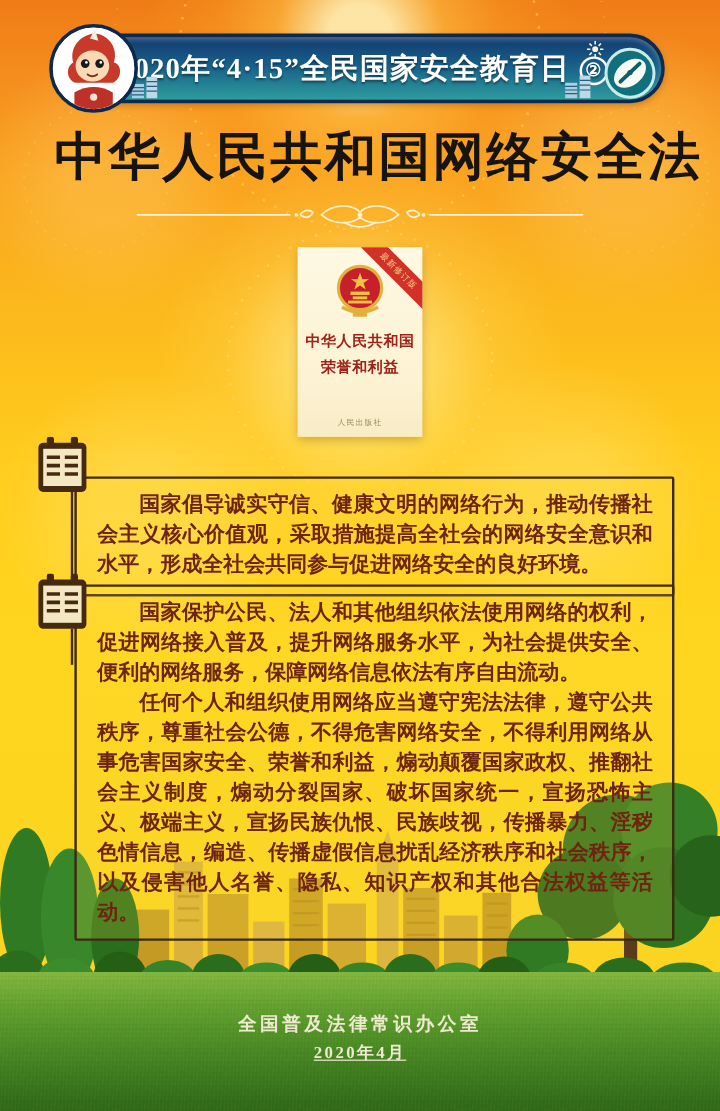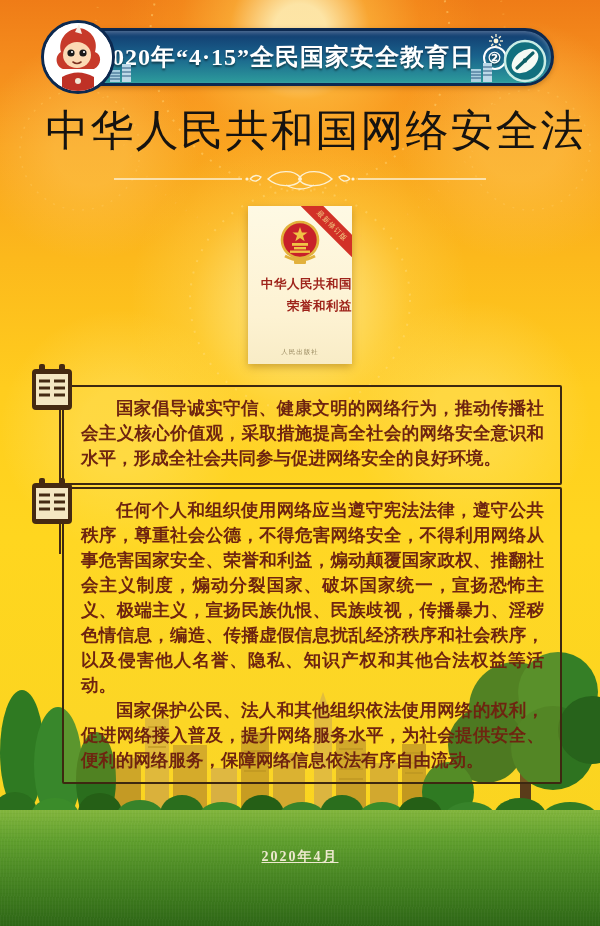--- a/index.html
+++ b/index.html
@@ -32,47 +32,47 @@
   .banner-badge { display:inline-block; width:24px; height:24px; border:2px solid #ffffff; border-radius:50%;
     font-size:15px; line-height:20px; text-align:center; margin-left:8px; vertical-align:2px;
     font-family:"Liberation Serif",serif; }
   .compass { position:absolute; right:4px; top:8px; z-index:3; }
   .sun-glyph { position:absolute; right:48px; top:3px; z-index:3; }
   .bldg-left { position:absolute; left:60px; bottom:1px; z-index:2; }
   .bldg-right { position:absolute; right:56px; bottom:1px; z-index:2; }
 
   
   .main-title { position:absolute; top:102px; left:0; width:100%; text-align:center;
-    font-size:43px; font-weight:400; color:#161310; letter-spacing:2px;padding-left:31px; }
+    font-size:43px; font-weight:700; color:#161310; letter-spacing:2px;padding-left:31px; }
   .divider { position:absolute; top:166px; left:50%; transform:translateX(-50%); opacity:.95; }
 
   
   .book { position:absolute; left:248px; top:206px; width:104px; height:158px;
     background:linear-gradient(180deg,#fef9e4 0%,#fdf2d2 70%,#f8ecc6 100%);
     box-shadow:0 3px 8px rgba(130,80,0,.4); overflow:hidden; }
   .ribbon { position:absolute; top:12px; right:-30px; width:100px; transform:rotate(45deg);
     background:#d23127; color:#f3d488; font-size:7px; letter-spacing:1px; text-align:center; padding:3px 0;
     font-family:"Liberation Serif",serif; }
   .emblem { display:block; margin:13px auto 0 auto; }
-  .book-title { margin-top:9px; text-align:right; color:#9e231a; font-family:"Liberation Serif","DejaVu Serif",serif;
+  .book-title { margin-top:9px; text-align:center; color:#9e231a; font-family:"Liberation Serif","DejaVu Serif",serif;
     font-weight:bold; font-size:12.5px; line-height:1.75; letter-spacing:.5px; }
   .book-pub { position:absolute; bottom:7px; left:0; width:100%; text-align:center; font-size:6.5px;
     color:#9a8a60; letter-spacing:1px; }
 
   
   .note-icon { position:absolute; left:30px; z-index:6; }
   .note-icon.first { top:364px; }
   .note-icon.second { top:478px; }
   .connector { position:absolute; left:59px; width:2px; background:#452a12; z-index:4; }
   .connector.c1 { top:410px; height:74px; }
   .connector.c2 { top:524px; height:30px; }
 
   .text-box { position:absolute; left:62px; width:500px; border:2px solid #3d2810; border-radius:2px;
     background:rgba(255,222,60,.18); padding:9px 16px 9px 17px; z-index:5; }
-  .text-box.first { top:385px; min-height:100px; }
+  .text-box.first { top:397px; min-height:100px; }
   .text-box.second { top:487px; min-height:248px; }
   .text-box p { font-size:17.5px; font-weight:bold; color:#6e2410; line-height:25px;
     text-align:justify; text-indent:2em; }
 
   
   .skyline { position:absolute; left:0; top:640px; z-index:1; }
   .grass { position:absolute; left:0; top:810px; width:600px; height:116px; z-index:2;
     background:linear-gradient(180deg,#82b53d 0%,#61a02e 25%,#4a8824 55%,#3a761c 80%,#2f6717 100%); }
   .grass-texture { position:absolute; inset:0; opacity:.25;
     background:repeating-linear-gradient(93deg, rgba(255,255,255,.12) 0 1px, transparent 1px 3px),
@@ -229,22 +229,22 @@
         <line x1="9" y1="24" x2="20" y2="24"></line>
         <line x1="9" y1="31" x2="20" y2="31"></line>
       <line x1="24" y1="17" x2="35" y2="17"></line>
         <line x1="24" y1="24" x2="35" y2="24"></line>
         <line x1="24" y1="31" x2="35" y2="31"></line>
     </g>
   </svg>
   <div class="connector c2"></div>
 
   <div class="text-box second">
+    <p>国家保护公民、法人和其他组织依法使用网络的权利，促进网络接入普及，提升网络服务水平，为社会提供安全、便利的网络服务，保障网络信息依法有序自由流动。</p>
     <p>任何个人和组织使用网络应当遵守宪法法律，遵守公共秩序，尊重社会公德，不得危害网络安全，不得利用网络从事危害国家安全、荣誉和利益，煽动颠覆国家政权、推翻社会主义制度，煽动分裂国家、破坏国家统一，宣扬恐怖主义、极端主义，宣扬民族仇恨、民族歧视，传播暴力、淫秽色情信息，编造、传播虚假信息扰乱经济秩序和社会秩序，以及侵害他人名誉、隐私、知识产权和其他合法权益等活动。</p>
-    <p>国家保护公民、法人和其他组织依法使用网络的权利，促进网络接入普及，提升网络服务水平，为社会提供安全、便利的网络服务，保障网络信息依法有序自由流动。</p>
   </div>
 
   <svg class="skyline" width="600" height="195" viewBox="0 0 600 195">
     <g>
       <rect x="85" y="100" width="22" height="90" fill="#d2a62e"></rect>
       <rect x="111" y="118" width="30" height="72" fill="#c49a24"></rect>
       <rect x="145" y="78" width="24" height="112" fill="#dab13b"></rect>
       <rect x="173" y="105" width="34" height="85" fill="#cca027"></rect>
       <rect x="211" y="128" width="26" height="62" fill="#d8b042"></rect>
       <rect x="241" y="92" width="28" height="98" fill="#c79c22"></rect>
@@ -305,16 +305,17 @@
       <ellipse cx="520" cy="176" rx="26" ry="18" fill="#2a6e1d"></ellipse>
       <ellipse cx="570" cy="178" rx="28" ry="16" fill="#327c24"></ellipse>
     </g>
   </svg>
 
   <div class="grass">
     <div class="grass-texture"></div>
   </div>
 
   <div class="footer">
+    <div class="org">全国普及法律常识办公室</div>
     <div class="date">2020年4月</div>
   </div>
 
 </div>
 
 </body></html>

